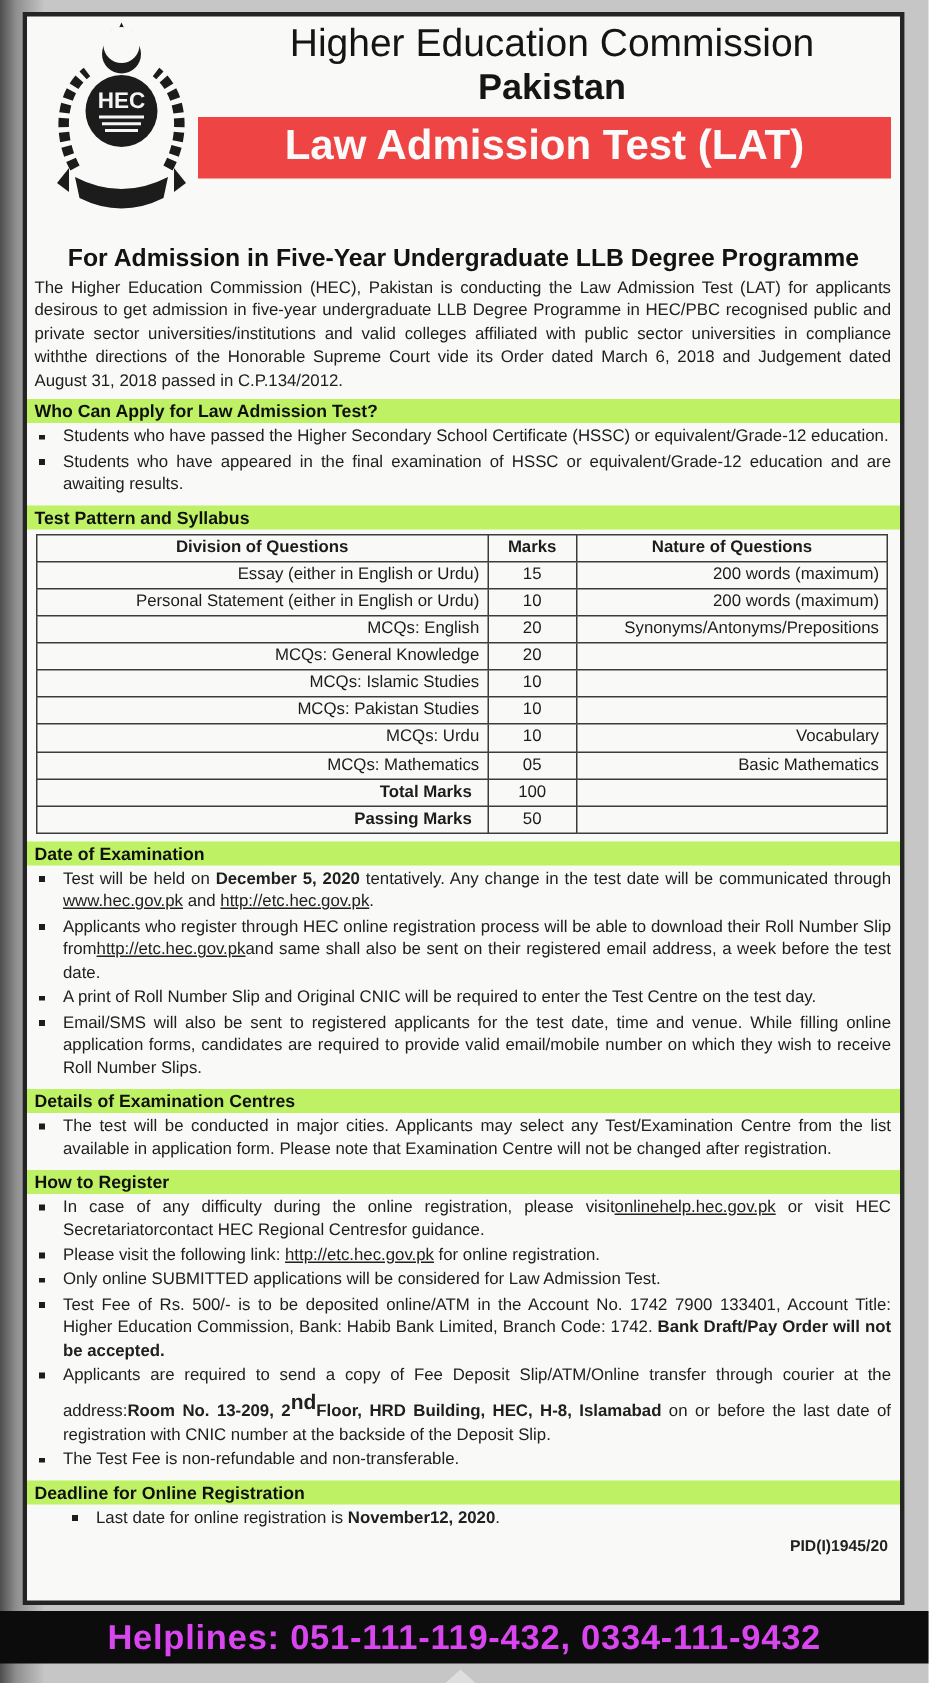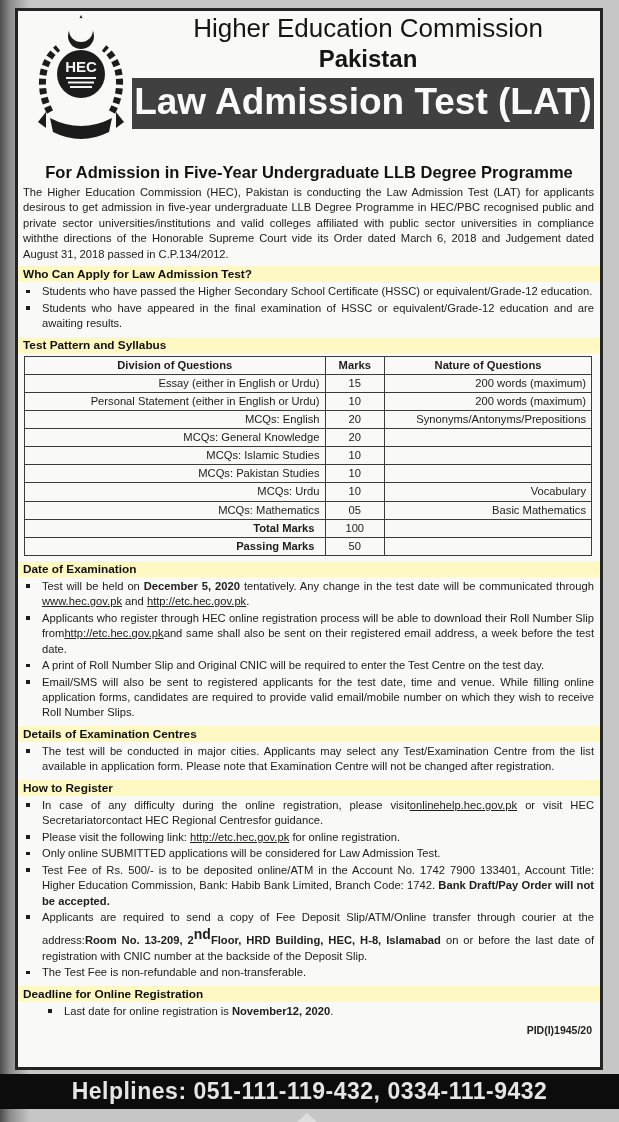--- a/index.html
+++ b/index.html
@@ -11,40 +11,40 @@
   .edge-shade { position:absolute; left:0; top:0; width:30px; height:100%;
     background:linear-gradient(90deg,#4d4d4d 0,#8e8e8e 35%,#c6c6c6 100%); }
   .ad-frame {
     position:absolute; left:15px; top:8px; width:588px; height:1062px;
     background:#f9f9f7; border:3px solid #242424; box-sizing:border-box; overflow:hidden;
   }
   .ad-header { position:relative; padding:2px 4px 0 4px; height:146px; }
   .logo-wrap { position:absolute; left:8px; top:3px; width:110px; height:140px; }
   .org-line1 { margin-left:118px; text-align:center; font-size:26px; font-weight:normal; color:#151515; line-height:1.22; }
   .org-line2 { margin-left:118px; text-align:center; font-size:24px; font-weight:bold; color:#151515; line-height:1.2; }
-  .banner { margin:4px 2px 0 110px; background:#404040; color:#fafafa;
-    font-size:37px; font-weight:bold; text-align:center; padding:3px 0 6px; }
+  .banner { margin:4px 2px 0 110px; background:#ef4444; color:#fafafa;
+    font-size:28px; font-weight:bold; text-align:center; padding:3px 0 6px; }
   .subtitle { text-align:center; font-size:16.5px; font-weight:bold; color:#131313; padding:4px 4px 2px; }
   .intro { padding:1px 6px 2px 5px; font-size:11.2px; line-height:1.38; text-align:justify; color:#202020; }
-  .sec-header { background:#fef9c3; font-weight:bold; font-size:11.8px; padding:1px 5px; color:#101010; margin:2px 0 1px; }
+  .sec-header { background:#bef264; font-weight:bold; font-size:11.8px; padding:1px 5px; color:#101010; margin:2px 0 1px; }
   ul.bullets { list-style:none; margin:0; padding:1px 6px 2px 0; }
   ul.bullets li { position:relative; padding-left:24px; font-size:11.2px; line-height:1.38;
     text-align:justify; color:#202020; margin-bottom:1px; }
   ul.bullets li::before { content:""; position:absolute; left:8px; top:5.5px; width:3.5px; height:3.5px; background:#1d1d1d; }
   ul.bullets.indent li { padding-left:46px; }
   ul.bullets.indent li::before { left:30px; }
   table.pattern { border-collapse:collapse; margin:3px 8px 5px 6px; width:calc(100% - 14px);
     font-size:11.2px; color:#1c1c1c; table-layout:fixed; }
   table.pattern th, table.pattern td { border:1px solid #3c3c3c; padding:1px 5px; line-height:1.35; overflow:hidden;text-align:right; }
   table.pattern th { text-align:center; font-weight:bold; }
   table.pattern td.c { text-align:center; }
   table.pattern td.sum { text-align:right; font-weight:bold; padding-right:10px; }
   .pid { text-align:right; font-size:10.5px; font-weight:bold; color:#222; padding:2px 8px 0 0; }
   .helpline { position:absolute; left:0; top:1074px; width:619px; height:35px;
-    background:#0c0c0c; color:#e5e5e5; font-size:23px; font-weight:bold;
+    background:#0c0c0c; color:#d946ef; font-size:23px; font-weight:bold;
     text-align:center; line-height:34px; letter-spacing:0.5px; }
   .tri { position:absolute; left:297px; top:1113px; width:0; height:0;
     border-left:10px solid transparent; border-right:10px solid transparent; border-bottom:9px solid #dedede; }
   sup { font-size:14px; }
 </style>
 </head>
 <body>
 
 <div class="edge-shade"></div>
 

